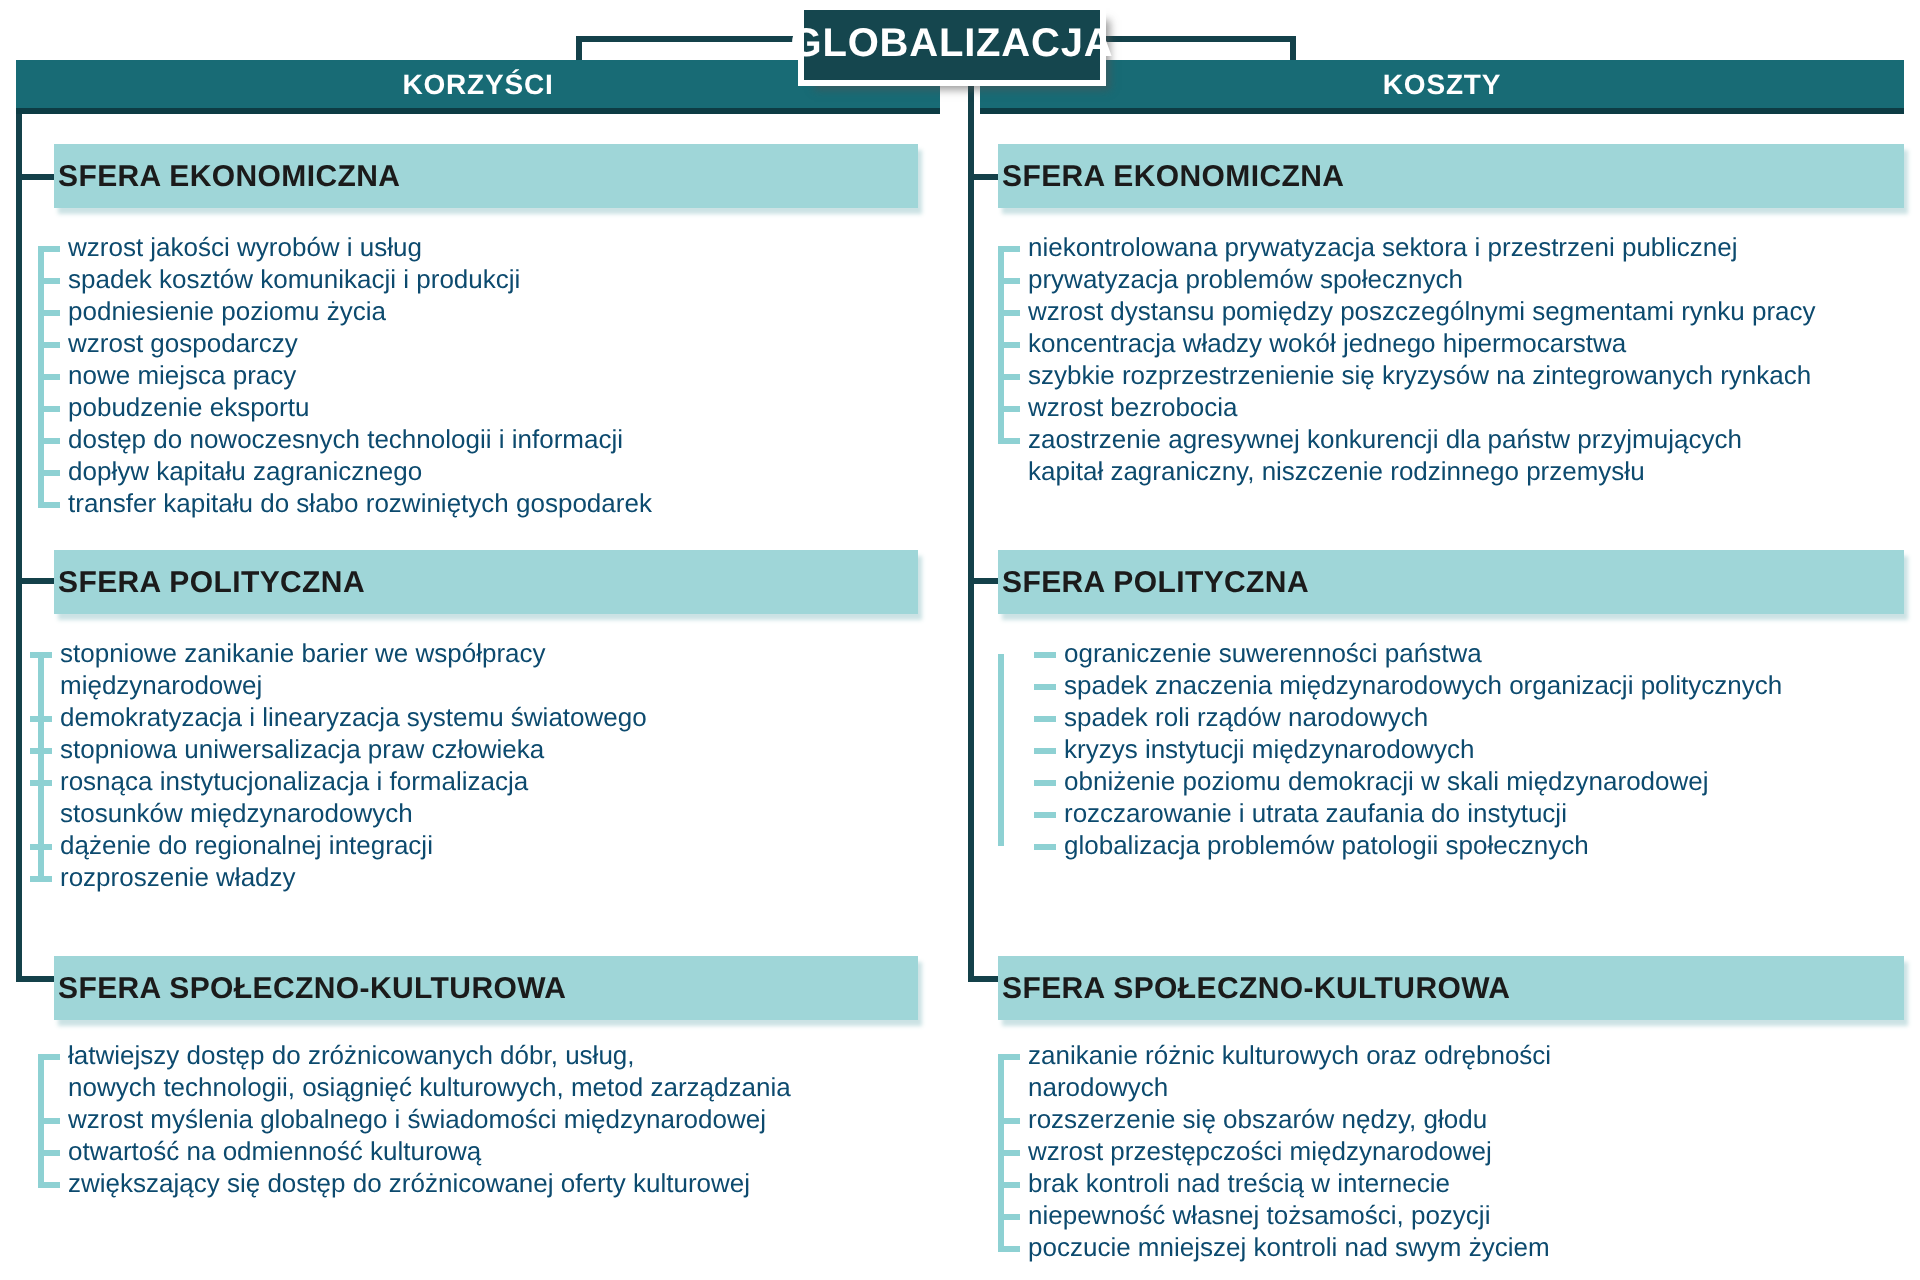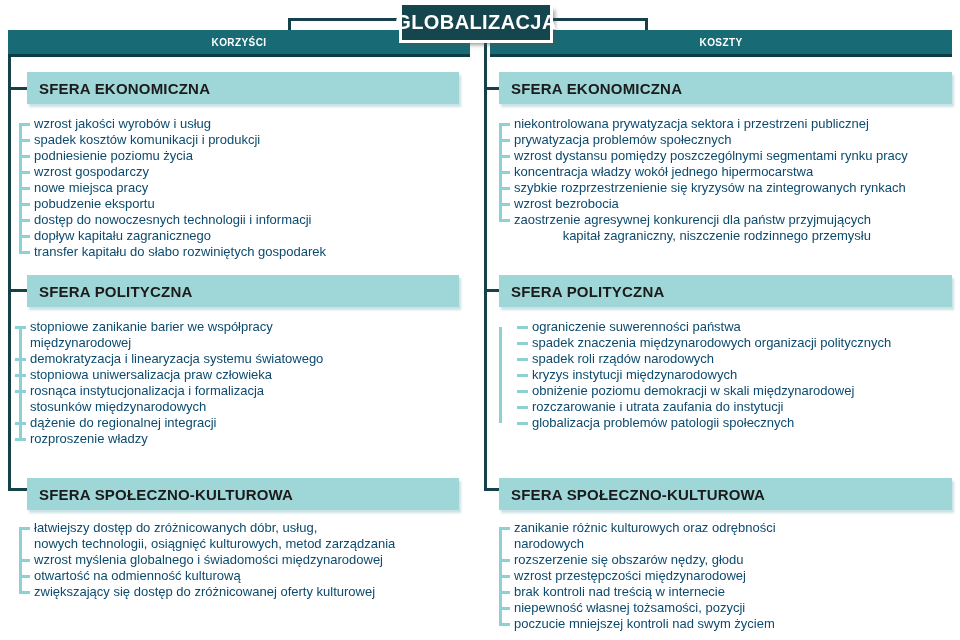--- a/index.html
+++ b/index.html
@@ -18,34 +18,34 @@
     font-size: 20px; font-weight: bold; letter-spacing: 0.4px;
     display: flex; align-items: center; justify-content: center;
     box-shadow: 0 0 0 3px #ffffff, 5px 5px 4px rgba(80,80,80,0.55);
     z-index: 6;
   }
 
   
   .bar {
     position: absolute; top: 30px; height: 24px;
     background: #186b75; border-bottom: 3px solid #0d3c44;
-    color: #ffffff; font-size: 10px; font-weight: bold; letter-spacing: 0.4px;
+    color: #ffffff; font-size: 14px; font-weight: bold; letter-spacing: 0.4px;
     display: flex; align-items: center; justify-content: center;
     z-index: 2;
   }
 
   
   .dark-line { position: absolute; background: #14414a; z-index: 1; }
 
   
   .sphere {
     position: absolute; height: 32px; width: 432px;
     background: #9fd6d8; color: #1b1b1b;
     font-size: 15px; font-weight: bold; letter-spacing: 0.2px;
-    display: flex; align-items: center; padding-left: 12px; box-sizing: border-box;
+    display: flex; align-items: center; padding-left: 2px; box-sizing: border-box;
     box-shadow: 2px 3px 2px rgba(140,190,195,0.45);
     z-index: 3;
   }
 
   
   ul.list {
     position: absolute; margin: 0; padding: 0; list-style: none;
     z-index: 3;
   }
   ul.list li {
@@ -197,21 +197,21 @@
       <li>
         <span class="tick"></span>
         <span class="txt">otwartość na odmienność kulturową</span>
       </li>
       <li>
         <span class="tick"></span>
         <span class="txt">zwiększający się dostęp do zróżnicowanej oferty kulturowej</span>
       </li>
     </ul>
 
-  <ul class="list" style="left:499px; top:116px; width:455px;text-align:right;">
+  <ul class="list" style="left:499px; top:116px; width:455px;">
       <li>
         <span class="tick"></span>
         <span class="txt">niekontrolowana prywatyzacja sektora i przestrzeni publicznej</span>
       </li>
       <li>
         <span class="tick"></span>
         <span class="txt">prywatyzacja problemów społecznych</span>
       </li>
       <li>
         <span class="tick"></span>

